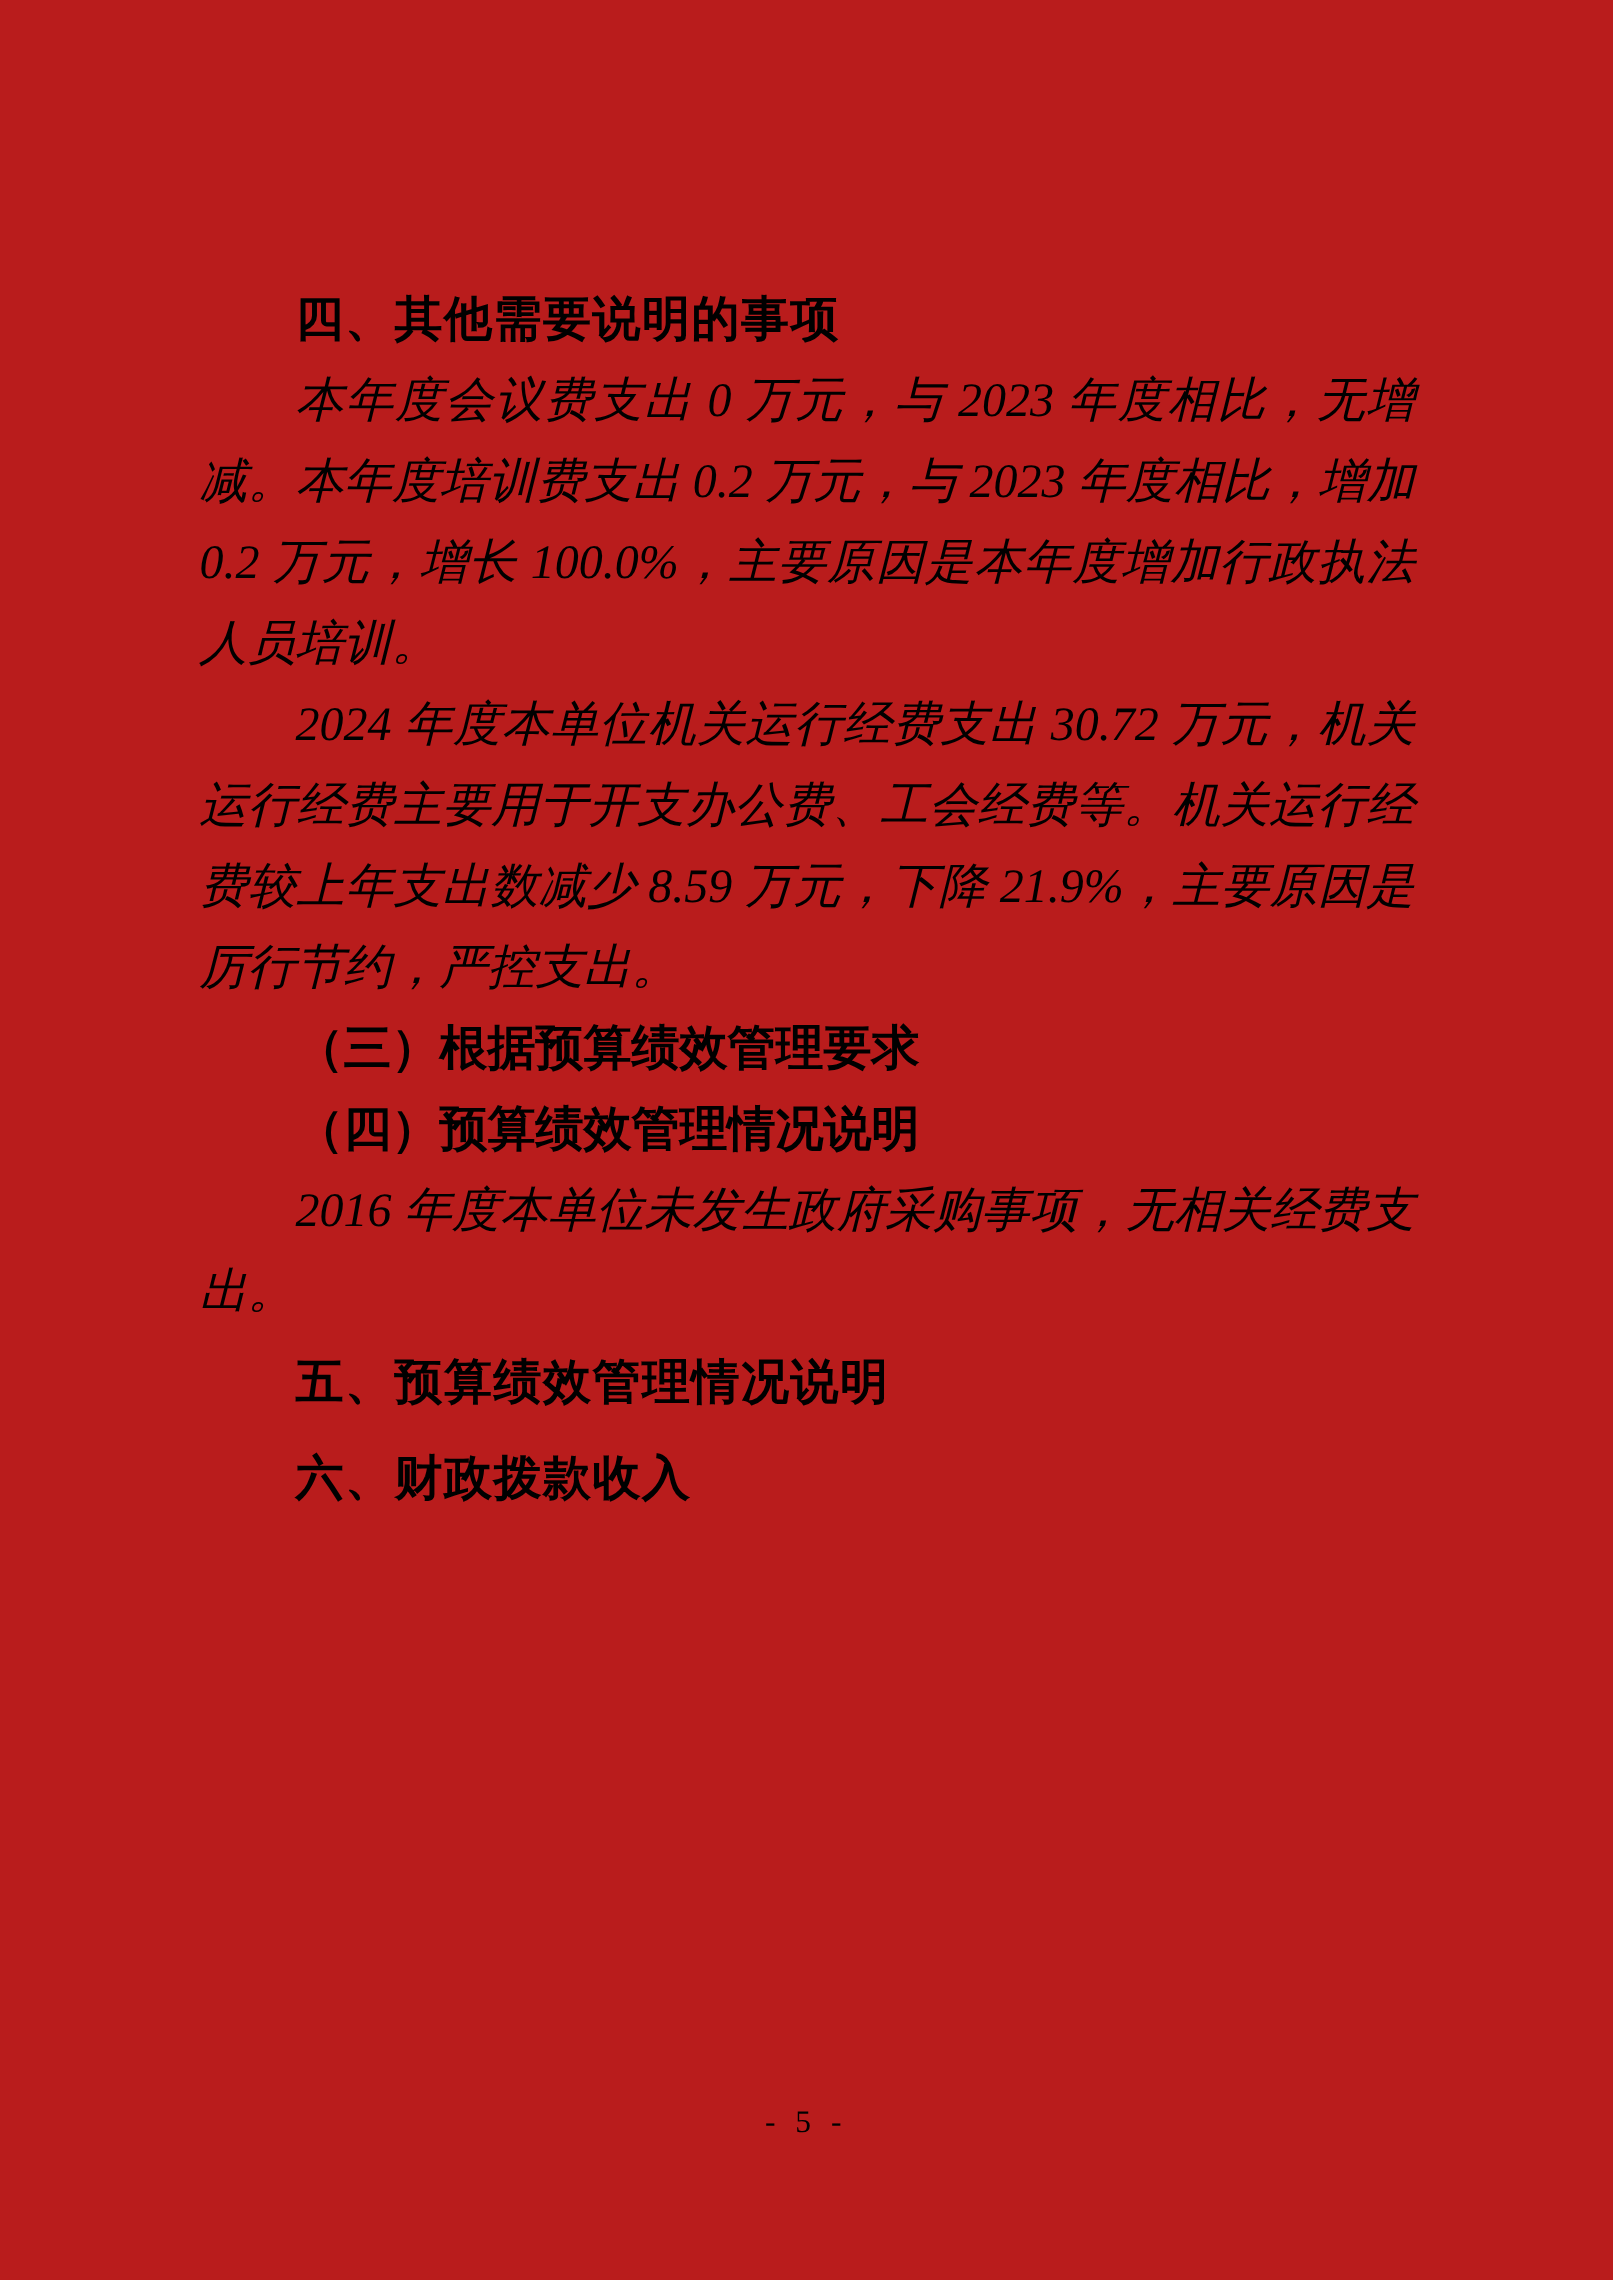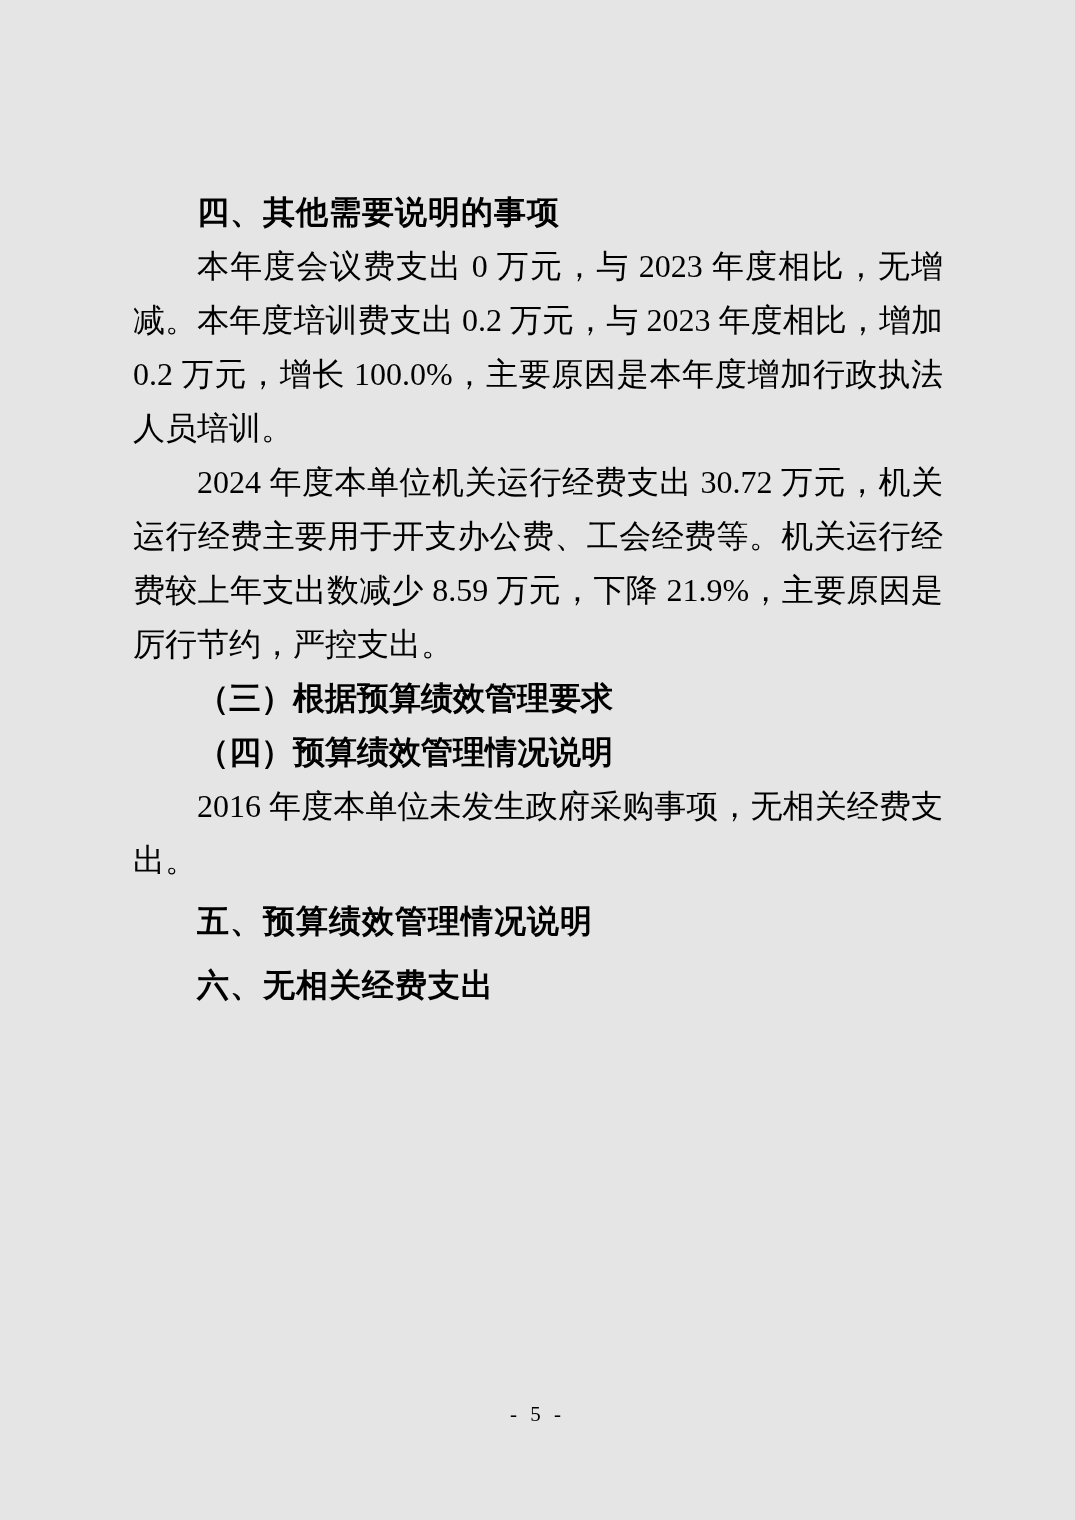--- a/index.html
+++ b/index.html
@@ -7,21 +7,21 @@
   body {
     width: 1075px;
     height: 1520px;
     font-family: "Liberation Serif", "DejaVu Serif", serif;
     color: #000000;
   }
   .page {
     position: relative;
     width: 1075px;
     height: 1520px;
-    background: #e5e5e5;
+    background: #b91c1c;
     overflow: hidden;
   }
   .content {
     position: absolute;
     left: 133px;
     top: 185px;
     width: 810px;
   }
   .content > h2,
   .content > h3,
@@ -37,20 +37,21 @@
     letter-spacing: 1px;
   }
   .content > h3 {
     font-family: "Liberation Serif", "DejaVu Serif", serif;
     font-weight: 700;
   }
   .content > p {
     font-family: "Liberation Serif", "DejaVu Serif", serif;
     font-weight: 400;
     text-align: justify;
+    font-style: italic;
   }
   .gap-md { margin-top: 7px !important; }
   .gap-lg { margin-top: 10px !important; }
   .lead { font-weight: 700; }
   .footer {
     position: absolute;
     top: 1402px;
     left: 0;
     width: 100%;
     text-align: center;
@@ -77,19 +78,19 @@
     <h3>（三）根据预算绩效管理要求</h3>
 
 
     <h3>（四）预算绩效管理情况说明</h3>
 
     <p>2016 年度本单位未发生政府采购事项，无相关经费支出。</p>
 
     <h2 class="gap-md">五、预算绩效管理情况说明</h2>
 
 
-    <h2 class="gap-lg">六、无相关经费支出</h2>
+    <h2 class="gap-lg">六、财政拨款收入</h2>
 
 
   </div>
 
   <div class="footer">- 5 -</div>
 </div>
 
 </body></html>

